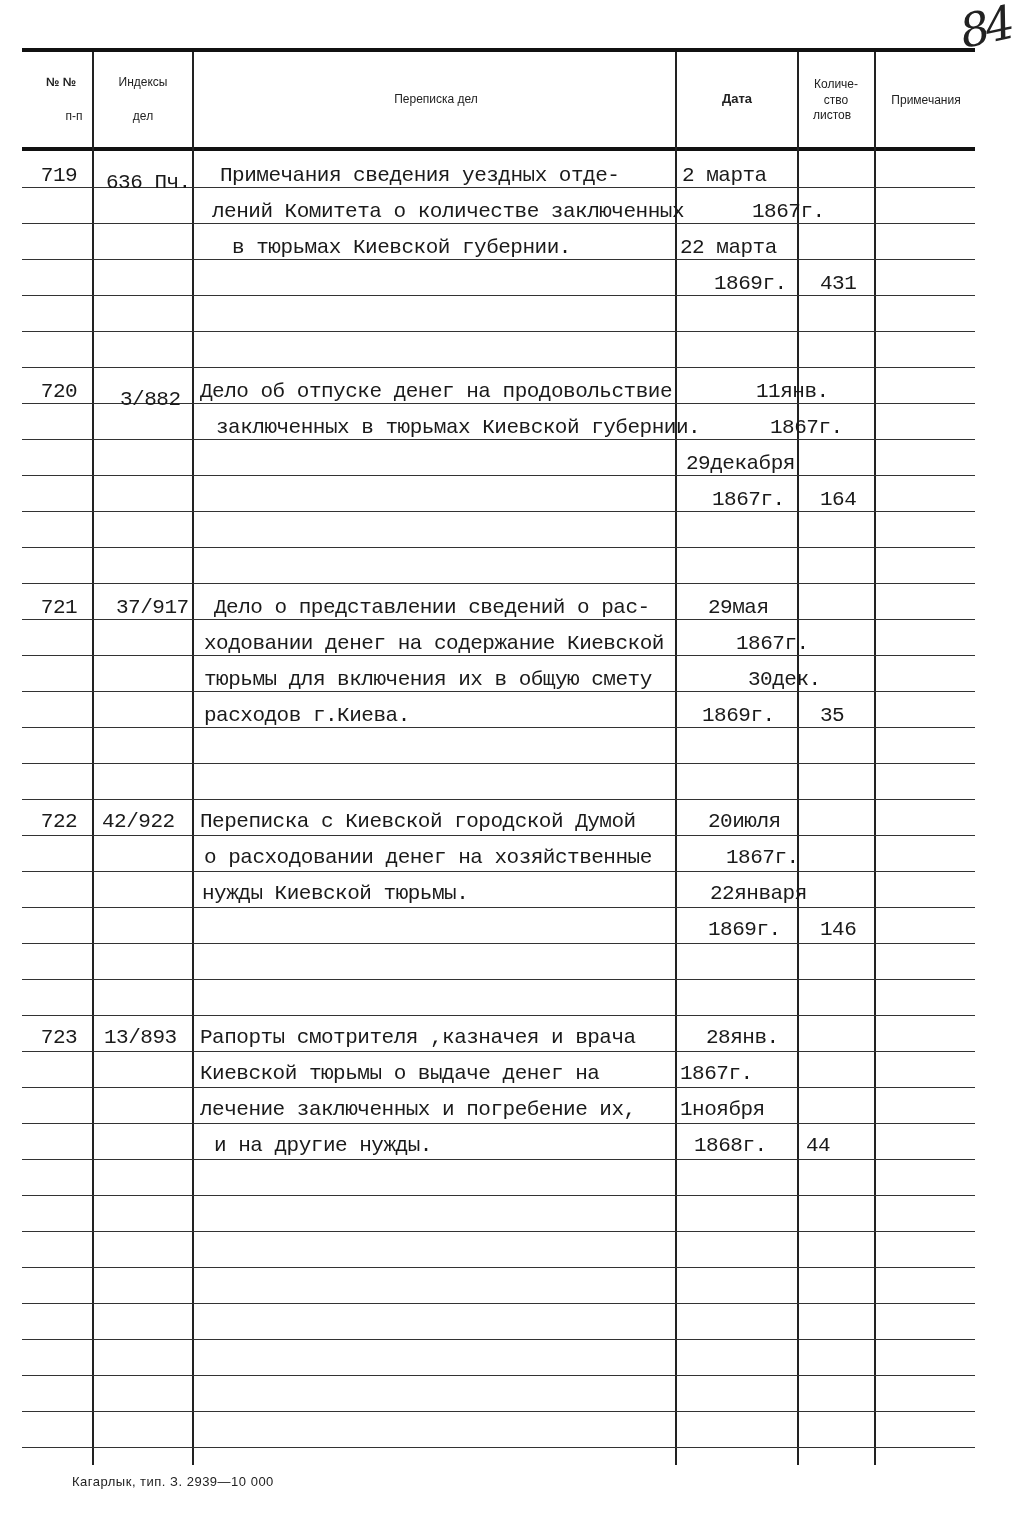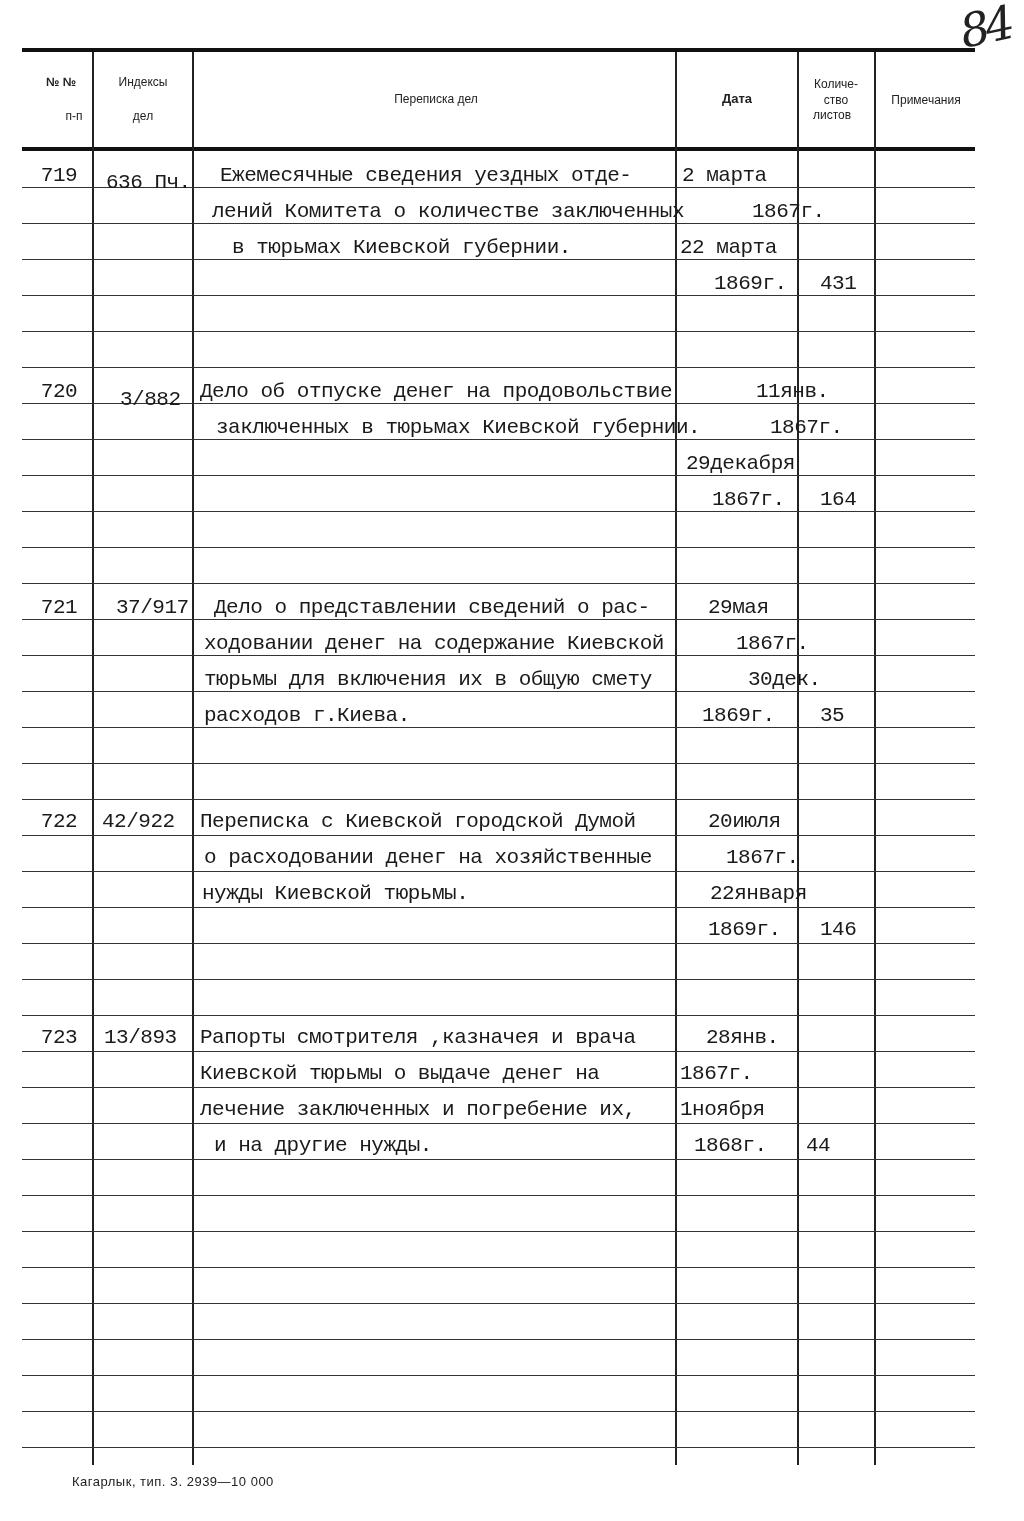--- a/index.html
+++ b/index.html
@@ -83,21 +83,21 @@
     <div class="rule" style="top:1303px;"></div>
     <div class="rule" style="top:1339px;"></div>
     <div class="rule" style="top:1375px;"></div>
     <div class="rule" style="top:1411px;"></div>
     <div class="rule" style="top:1447px;"></div>
   </div>
 
   <div>
     <div class="cell num" style="left:26px; top:164px; width:66px;">719</div>
     <div class="cell" style="left:106px; top:171px;">636 Пч.</div>
-    <div class="cell" style="left:220px; top:164px;">Ежемесячные сведения уездных отде-</div>
+    <div class="cell" style="left:220px; top:164px;">Примечания сведения уездных отде-</div>
     <div class="cell" style="left:212px; top:200px;">лений Комитета о количестве заключенных</div>
     <div class="cell" style="left:232px; top:236px;">в тюрьмах Киевской губернии.</div>
     <div class="cell" style="left:682px; top:164px;">2 марта</div>
     <div class="cell" style="left:752px; top:200px;">1867г.</div>
     <div class="cell" style="left:680px; top:236px;">22 марта</div>
     <div class="cell" style="left:714px; top:272px;">1869г.</div>
     <div class="cell" style="left:820px; top:272px;">431</div>
   </div>
 
   <div>

